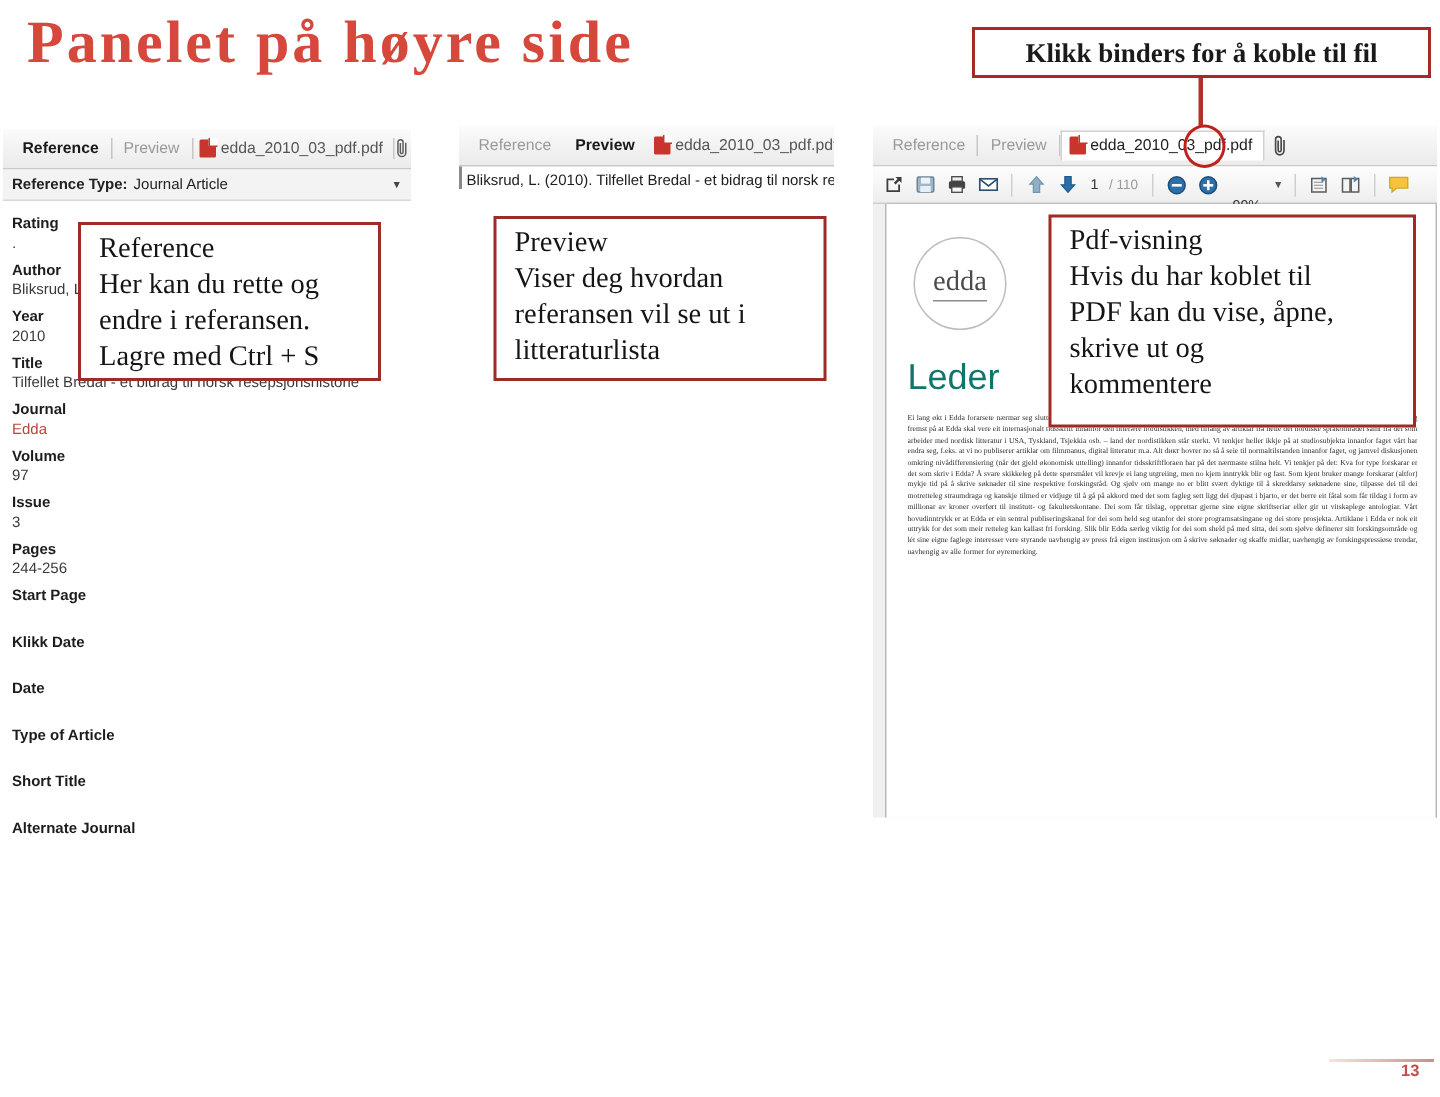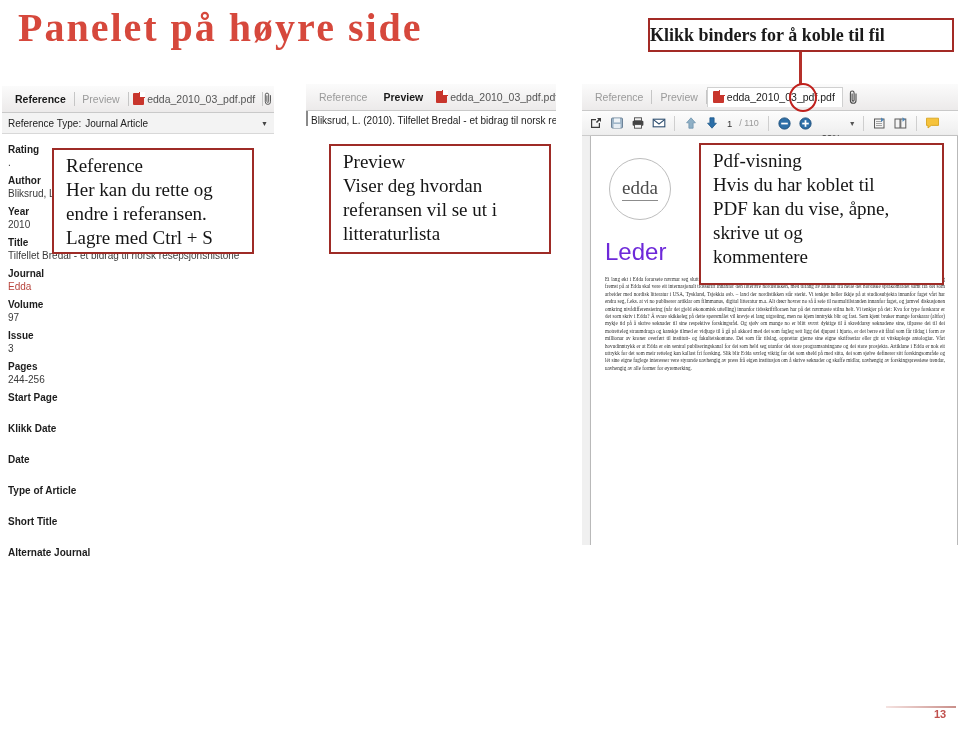--- a/index.html
+++ b/index.html
@@ -21,21 +21,21 @@
     letter-spacing:2px;
     white-space:nowrap;
   }
 
   
   .callout-box{
     position:absolute;left:648px;top:18px;width:306px;height:34px;
     border:2px solid #A32A25;
     background:#ffffff;
     box-sizing:border-box;
-    display:flex;align-items:center;
+    display:flex;align-items:center;justify-content:center;
   }
   .callout-box span{
     font-family:"Liberation Serif", serif;
     font-size:18px;font-weight:bold;color:#1a1a1a;
     white-space:nowrap;
   }
   .callout-stem{
     position:absolute;left:799px;top:52px;width:3px;height:32px;
     background:#B5302A;
   }
@@ -82,21 +82,21 @@
 
   
   .reftype-bar{
     height:20px;
     background:#f3f3f3;
     border-bottom:1px solid #d8d8d8;
     display:flex;align-items:center;
     padding:0 6px;
     font-size:10px;color:#222;
   }
-  .reftype-bar .rtlabel{font-weight:normal;margin-right:4px;}
+  .reftype-bar .rtlabel{font-weight:bold;margin-right:4px;}
   .reftype-bar .rtval{font-weight:normal;}
   .caret{margin-left:auto;font-size:7px;color:#444;}
   .fieldlist{padding:4px 6px 0 6px;}
   .fl-label{font-size:10px;font-weight:bold;color:#1d1d1d;margin-top:5px;line-height:13px;}
   .fl-value{font-size:10px;color:#3a3a3a;line-height:13px;background:#ffffff;}
   .fl-value.highlight{color:#b8453d;}
   .fl-value.empty{height:13px;}
 
   
   .cite-line{
@@ -137,21 +137,21 @@
     width:60px;height:60px;border-radius:50%;
     border:1px solid #bdbdbd;
     display:flex;align-items:center;justify-content:center;
     font-family:"Liberation Serif", serif;
     font-size:19px;color:#4b4b4b;
   }
   .edda-logo span{border-bottom:1px solid #8c8c8c;padding-bottom:1px;}
   .pdf-heading{
     position:absolute;left:14px;top:102px;
     font-family:"Liberation Sans", sans-serif;
-    font-size:24px;color:#6d28d9;letter-spacing:0px;
+    font-size:24px;color:#0f766e;letter-spacing:0px;
   }
   .pdf-body{
     position:absolute;left:14px;top:140px;right:12px;
     font-family:"Liberation Serif", serif;
     font-size:5.1px;line-height:7.4px;
     color:#2e2e2e;text-align:justify;
     overflow:hidden;height:275px;
   }
 
   

